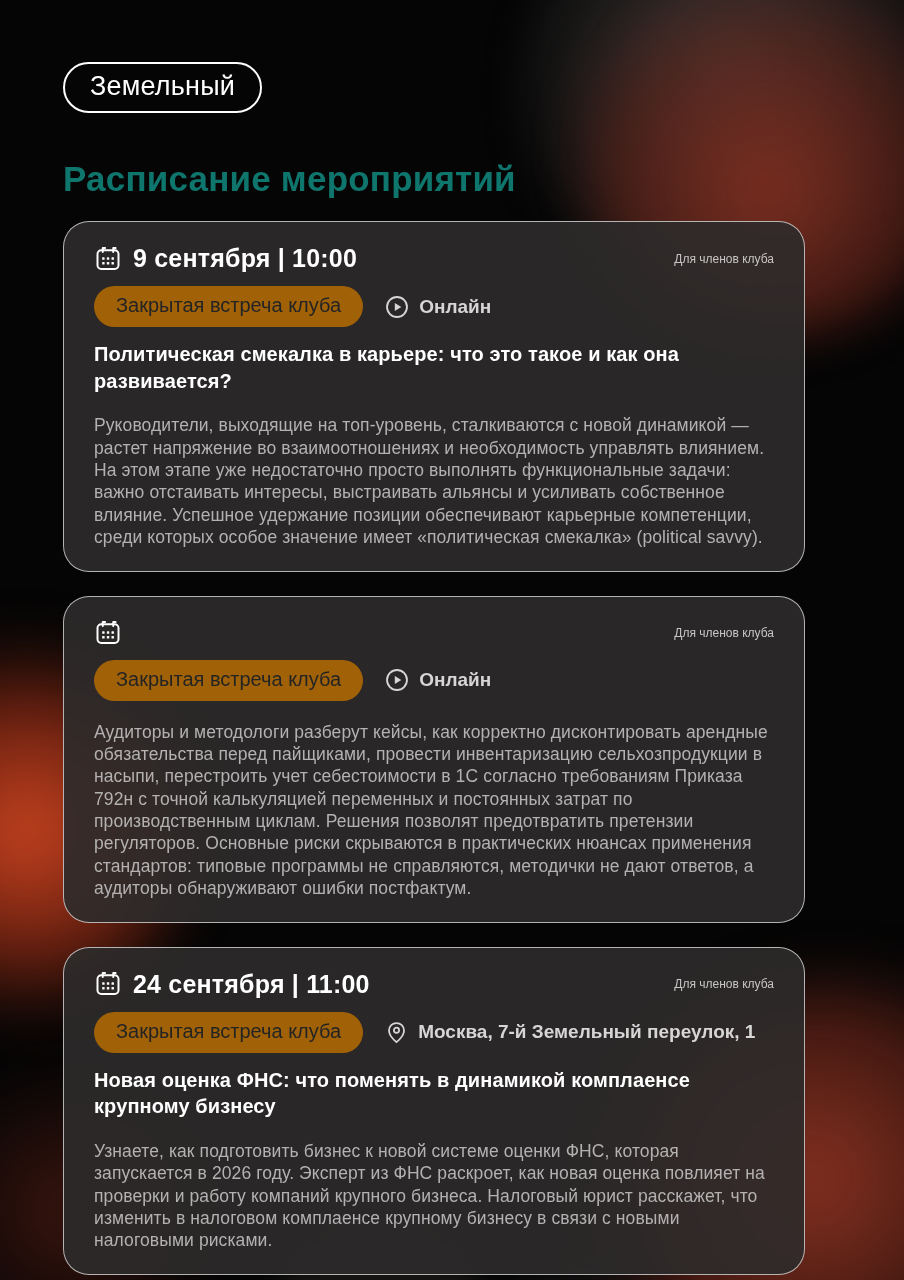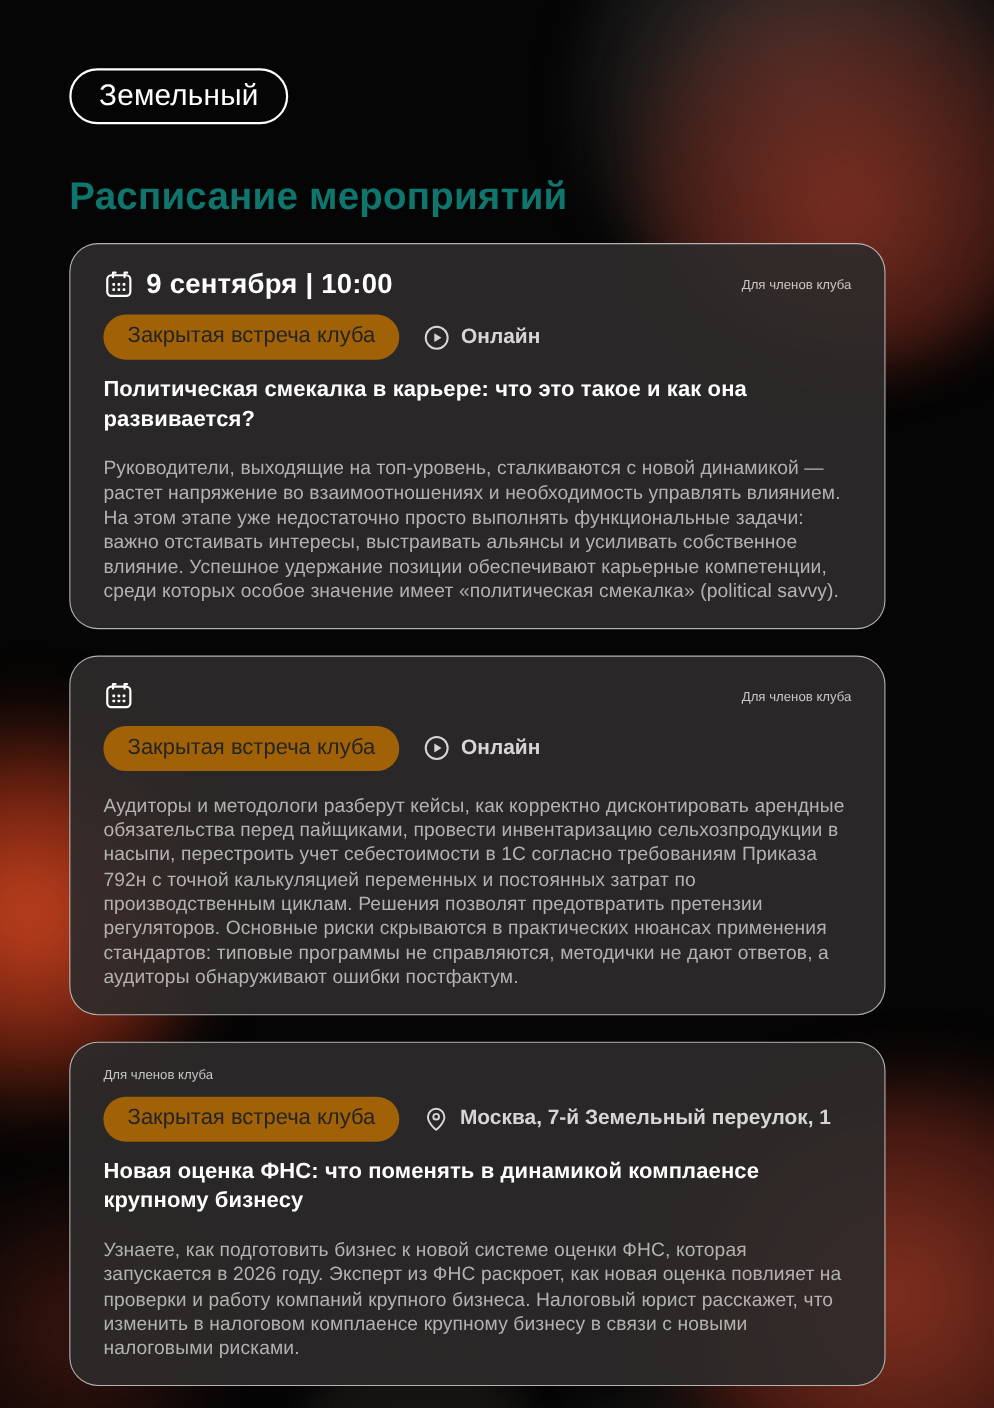--- a/index.html
+++ b/index.html
@@ -212,20 +212,37 @@
             </svg>
           </span>
           <span>Онлайн</span>
         </span>
       </div>
       <div class="event-desc">Аудиторы и методологи разберут кейсы, как корректно дисконтировать арендные обязательства перед пайщиками, провести инвентаризацию сельхозпродукции в насыпи, перестроить учет себестоимости в 1С согласно требованиям Приказа 792н с точной калькуляцией переменных и постоянных затрат по производственным циклам. Решения позволят предотвратить претензии регуляторов. Основные риски скрываются в практических нюансах применения стандартов: типовые программы не справляются, методички не дают ответов, а аудиторы обнаруживают ошибки постфактум.</div>
     </div>
 
     <div class="card">
       <div class="card-head">
+        <div class="date-wrap">
+          <span class="icon">
+            <svg width="28" height="28" viewBox="0 0 24 24" fill="none" stroke="#ffffff" stroke-width="1.7" stroke-linecap="round">
+              <rect x="3" y="4.5" width="18" height="16" rx="3.2"></rect>
+              <path d="M7.5 2.5v3.5M16.5 2.5v3.5M7.5 2.5h2M16.5 2.5h2"></path>
+              <g fill="#ffffff" stroke="none">
+                <rect x="7" y="10.6" width="2.1" height="2.1" rx="0.5"></rect>
+                  <rect x="11" y="10.6" width="2.1" height="2.1" rx="0.5"></rect>
+                  <rect x="15" y="10.6" width="2.1" height="2.1" rx="0.5"></rect>
+                <rect x="7" y="14.6" width="2.1" height="2.1" rx="0.5"></rect>
+                  <rect x="11" y="14.6" width="2.1" height="2.1" rx="0.5"></rect>
+                  <rect x="15" y="14.6" width="2.1" height="2.1" rx="0.5"></rect>
+              </g>
+            </svg>
+          </span>
+          <span class="date-text">24 сентября | 11:00</span>
+        </div>
         <span class="audience">Для членов клуба</span>
       </div>
       <div class="badge-row">
         <span class="type-pill">Закрытая встреча клуба</span>
         <span class="format">
           <span class="icon">
             <svg width="25" height="25" viewBox="0 0 24 24" fill="none" stroke="#d7d5d5" stroke-width="1.7">
               <path d="M12 21.2s-7.2-5.6-7.2-11.1a7.2 7.2 0 1 1 14.4 0c0 5.5-7.2 11.1-7.2 11.1z"></path>
               <circle cx="12" cy="9.8" r="2.5"></circle>
             </svg>

